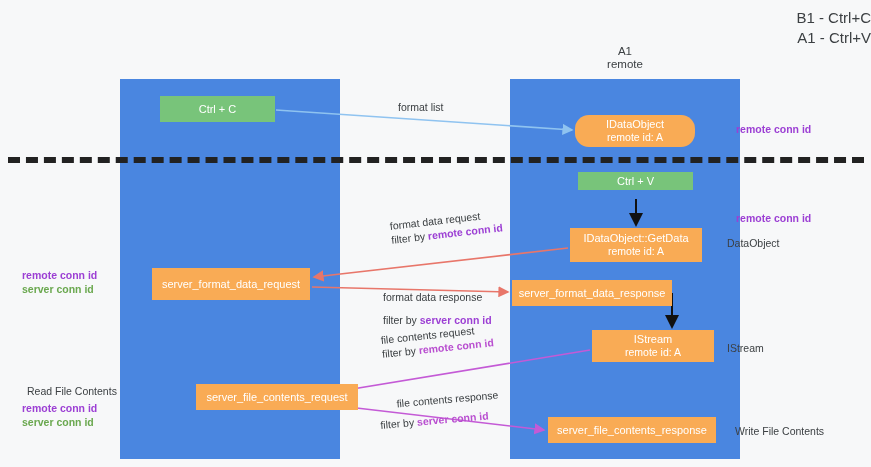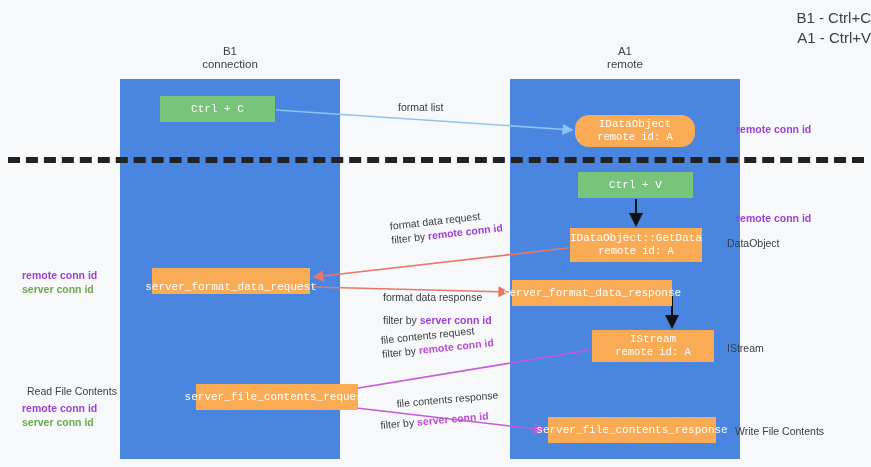--- a/index.html
+++ b/index.html
@@ -36,31 +36,31 @@
     position:absolute;left:8px;top:157px;width:856px;height:0;
     border-top:6px dashed #222;
   }
 
   
   .node{
     position:absolute;box-sizing:border-box;
     display:flex;flex-direction:column;
     align-items:center;justify-content:center;
     color:#ffffff;font-size:11px;line-height:13px;
-    text-align:center;padding:0 4px;font-family:Liberation Mono, monospace;
+    text-align:center;padding:7px 4px;
   }
   .node.orange{background:#f9ab55;}
   .node.green{background:#78c47a;}
   .node .l2{font-size:10.5px;}
 
   #n-ctrlc{left:160px;top:96px;width:115px;height:26px;}
   #n-dataobject{left:575px;top:115px;width:120px;height:32px;border-radius:14px;}
-  #n-ctrlv{left:578px;top:172px;width:115px;height:26px;}
+  #n-ctrlv{left:578px;top:172px;width:115px;height:18px;}
   #n-getdata{left:570px;top:228px;width:132px;height:34px;text-align:right;}
-  #n-fmtreq{left:152px;top:268px;width:158px;height:26px;justify-content:flex-end;}
+  #n-fmtreq{left:152px;top:268px;width:158px;height:32px;}
   #n-fmtresp{left:512px;top:280px;width:160px;height:26px;}
   #n-istream{left:592px;top:330px;width:122px;height:32px;}
   #n-filereq{left:150px;top:384px;width:162px;height:26px;margin-left:46px;}
   #n-fileresp{left:548px;top:417px;width:168px;height:26px;}
 
   
   .elabel{
     position:absolute;font-size:10.5px;line-height:14px;
     color:#3c4043;white-space:nowrap;
   }
@@ -97,24 +97,20 @@
 </head>
 <body>
 
 <div id="stage">
 
   <div class="title">
     <div>B1 - Ctrl+C</div>
     <div>A1 - Ctrl+V</div>
   </div>
 
-  <div class="lane-head" id="head-b1">
-    <div>B1</div>
-    <div>connection</div>
-  </div>
   <div class="lane-head" id="head-a1">
     <div>A1</div>
     <div>remote</div>
   </div>
 
   <div class="lane" id="lane-b1"></div>
   <div class="lane" id="lane-a1"></div>
 
   <svg id="wires" viewBox="0 0 871 467" xmlns="http://www.w3.org/2000/svg">
     <defs>

